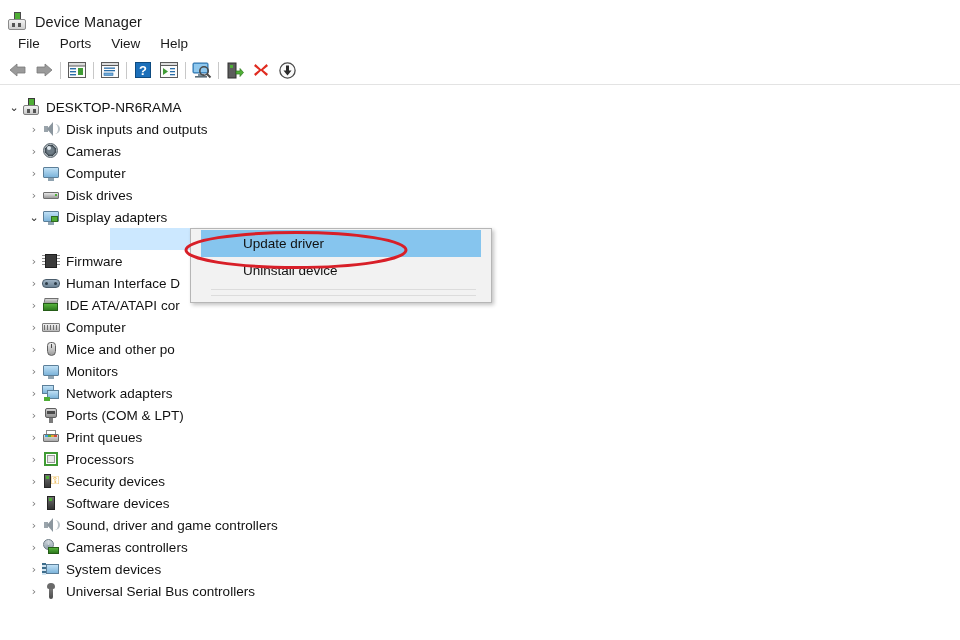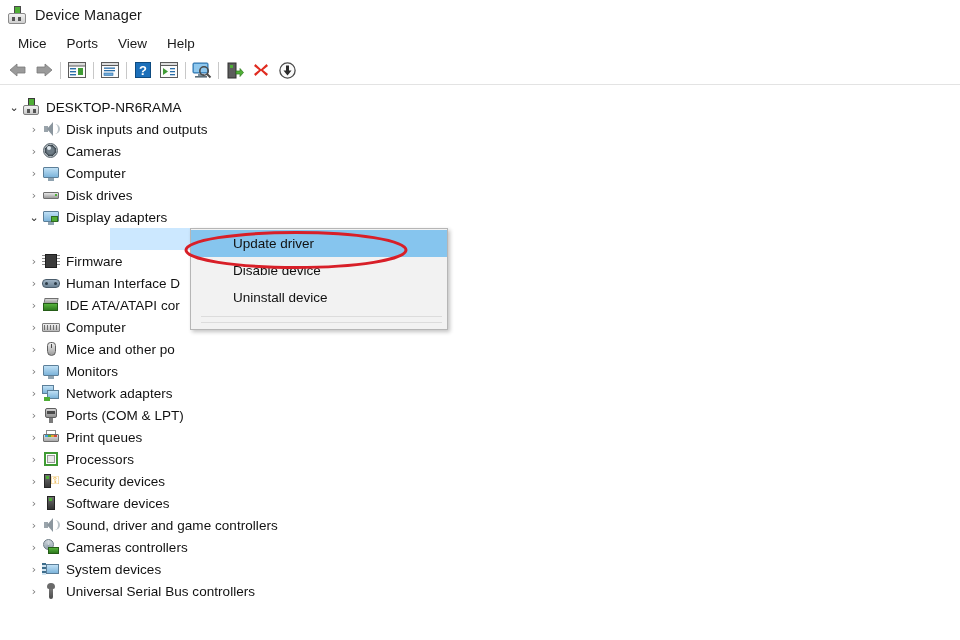--- a/index.html
+++ b/index.html
@@ -13,21 +13,21 @@
     font-family: "Liberation Sans", sans-serif;
     color: #000000;
     overflow: hidden;
     position: relative;
   }
 
   
   #titlebar {
     height: 30px;
     display: flex;
-    align-items: center;
+    align-items: flex-end;
     padding-left: 8px;
     background: #ffffff;
   }
   #titlebar .title-text {
     font-size: 14.5px;
     color: #1a1a1a;
     margin-left: 9px;
     letter-spacing: 0.1px;
   }
 
@@ -395,26 +395,26 @@
   .ic-root .chip {
     position: absolute; left: 6px; top: 0px; width: 7px; height: 8px;
     background: #4fae36; border: 1px solid #3a3a3a; box-sizing: border-box;
   }
 
   
   #ctxmenu {
     position: absolute;
     left: 190px;
     top: 228px;
-    width: 258px;
+    width: 302px;
     background: #f2f2f2;
     border: 1px solid #b6b6b6;
     box-shadow: 2px 2px 4px rgba(0,0,0,0.24);
     z-index: 50;
-    padding: 1px 0;
+    padding: 1px 10px;
     box-sizing: border-box;
   }
   .ctx-item {
     height: 27px;
     display: flex;
     align-items: center;
     padding-left: 42px;
     font-size: 13.5px;
     color: #111111;
     cursor: default;
@@ -447,21 +447,21 @@
 
 <div id="titlebar">
   <span class="app-icon">
     <span class="chip"></span>
       <span class="base"></span>
   </span>
   <span class="title-text">Device Manager</span>
 </div>
 
 <div id="menubar">
-  <div class="menu-item">Mice</div>
+  <div class="menu-item">File</div>
   <div class="menu-item">Ports</div>
   <div class="menu-item">View</div>
   <div class="menu-item">Help</div>
 </div>
 
 <div id="toolbar">
 
   <div class="tb-btn">
     <svg width="20" height="16" viewBox="0 0 20 16">
       <path d="M9 2 L2 8 L9 14 L9 11 L17 11 L17 5 L9 5 Z" fill="#9a9a9a" stroke="#7a7a7a" stroke-width="0.8"></path>
@@ -818,21 +818,20 @@
           <span class="head"></span>
         </span>
     </span>
     <span class="label">Universal Serial Bus controllers</span>
   </div>
 
 </div>
 
 <div id="ctxmenu">
   <div class="ctx-item highlighted">Update driver</div>
-  <div class="ctx-item">Disable device</div>
   <div class="ctx-item">Uninstall device</div>
   <div class="ctx-sep"></div>
   <div class="ctx-sep"></div>
 </div>
 
 <svg id="annotation" viewBox="0 0 226 40">
   <ellipse cx="113" cy="20" rx="110" ry="17.5" fill="none" stroke="#d81f28" stroke-width="3"></ellipse>
 </svg>
 
 </body></html>

